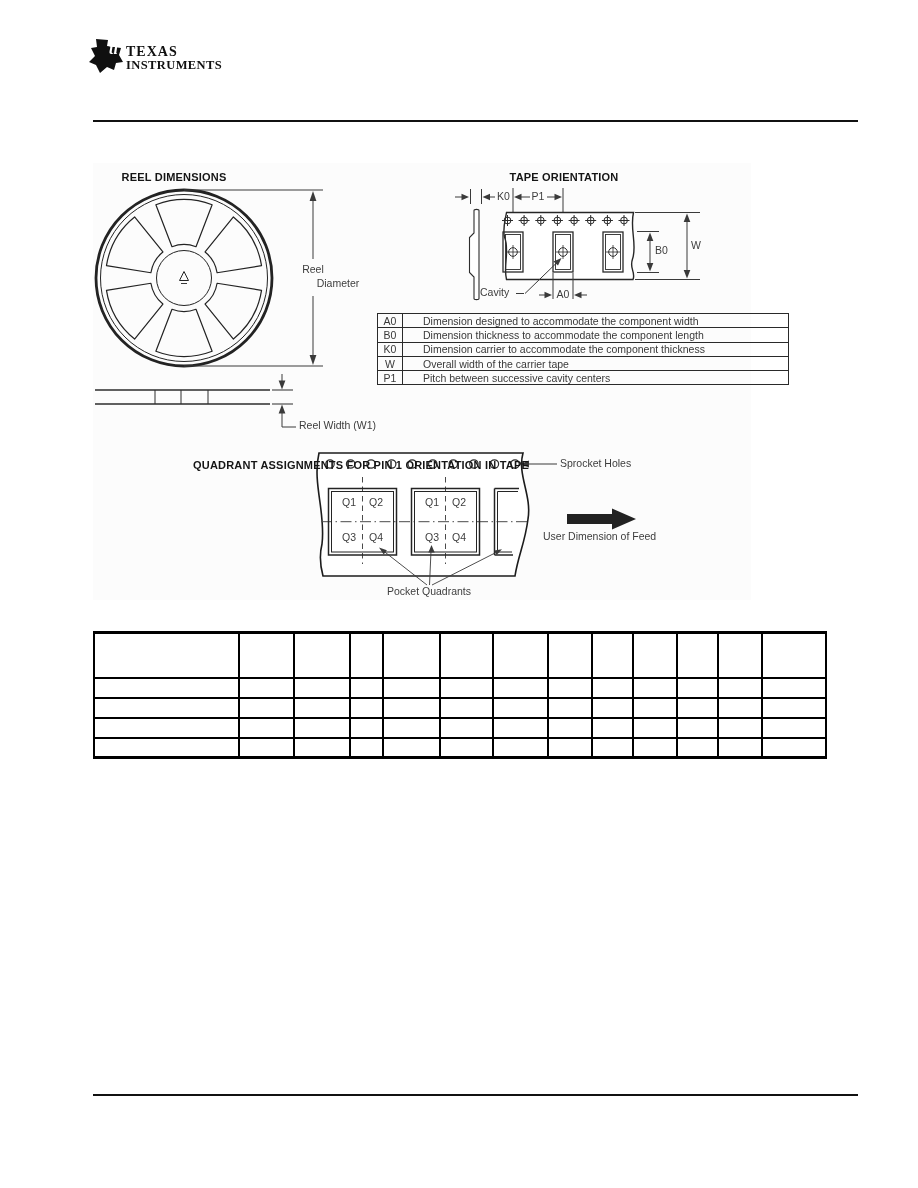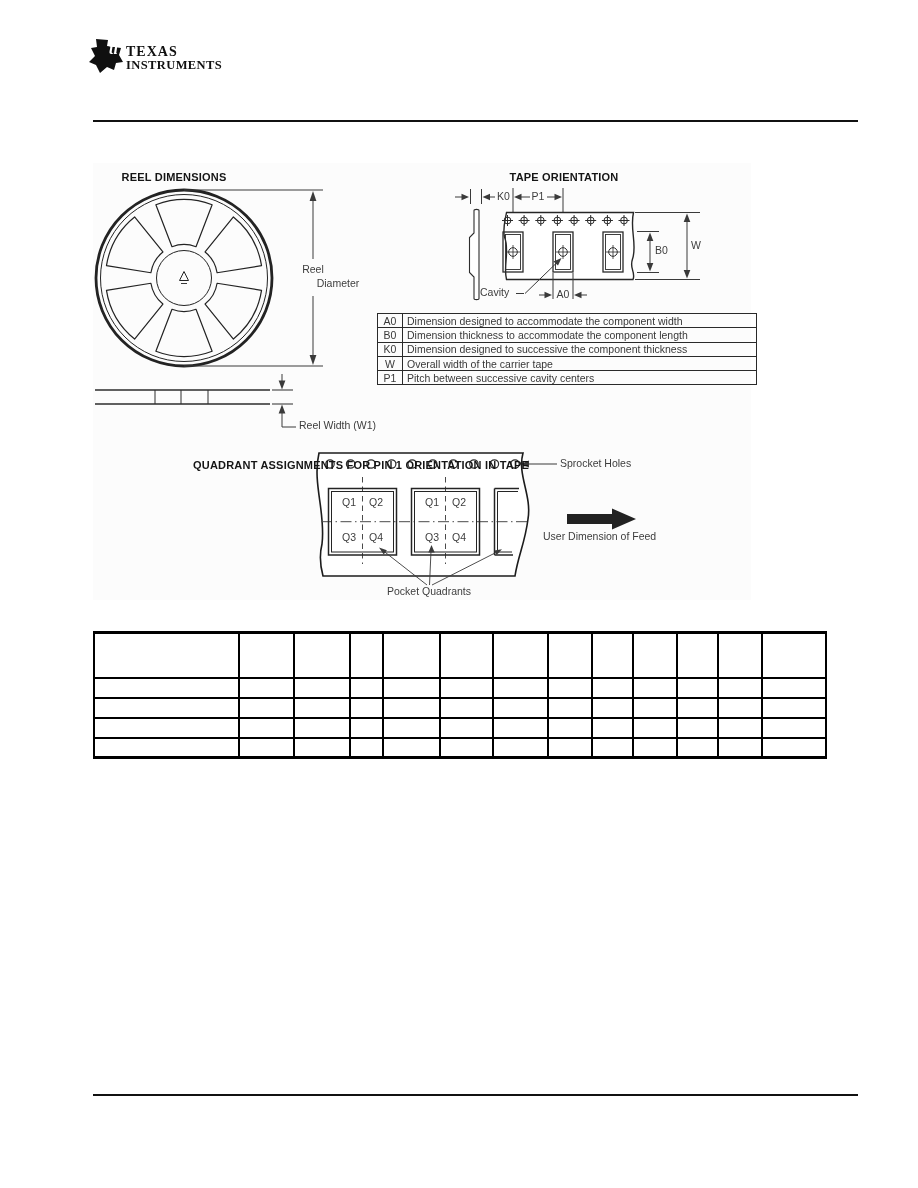--- a/index.html
+++ b/index.html
@@ -13,21 +13,21 @@
   .fig-title{font-weight:bold;font-size:11px;color:#151515;letter-spacing:.2px;}
   .logo-word1{position:absolute;left:126px;top:44px;font-family:"Liberation Serif",serif;
               font-weight:bold;font-size:14px;letter-spacing:1px;color:#101010;}
   .logo-word2{position:absolute;left:126px;top:58px;font-family:"Liberation Serif",serif;
               font-weight:bold;font-size:12.5px;letter-spacing:.4px;color:#101010;}
   .logo-mono{position:absolute;left:94px;top:40px;width:24px;text-align:right;
              font-family:"Liberation Serif",serif;font-style:italic;font-weight:bold;
              font-size:16px;color:#ffffff;}
   table.defs{position:absolute;left:377px;top:313px;border-collapse:collapse;table-layout:fixed;}
   table.defs td{border:1.3px solid #2a2a2a;font-size:10.5px;color:#383838;height:13.3px;
-                padding:0 4px;overflow:hidden;white-space:nowrap;}
+                padding:0 20px;overflow:hidden;white-space:nowrap;}
   table.defs td.sym{width:20px;text-align:center;padding:0 2px;}
   table.defs td.desc{width:345px;}
 </style>
 </head>
 <body>
 
 <div class="page">
 
   <div class="figbg"></div>
 
@@ -303,21 +303,21 @@
         <tr>
       <td class="sym">A0</td>
       <td class="desc">Dimension designed to accommodate the component width</td>
         </tr>
     <tr>
       <td class="sym">B0</td>
       <td class="desc">Dimension thickness to accommodate the component length</td>
         </tr>
     <tr>
       <td class="sym">K0</td>
-      <td class="desc">Dimension designed to successive the component thickness</td>
+      <td class="desc">Dimension carrier to accommodate the component thickness</td>
         </tr>
     <tr>
       <td class="sym">W</td>
       <td class="desc">Overall width of the carrier tape</td>
         </tr>
     <tr>
       <td class="sym">P1</td>
       <td class="desc">Pitch between successive cavity centers</td>
         </tr>
   </tbody>

